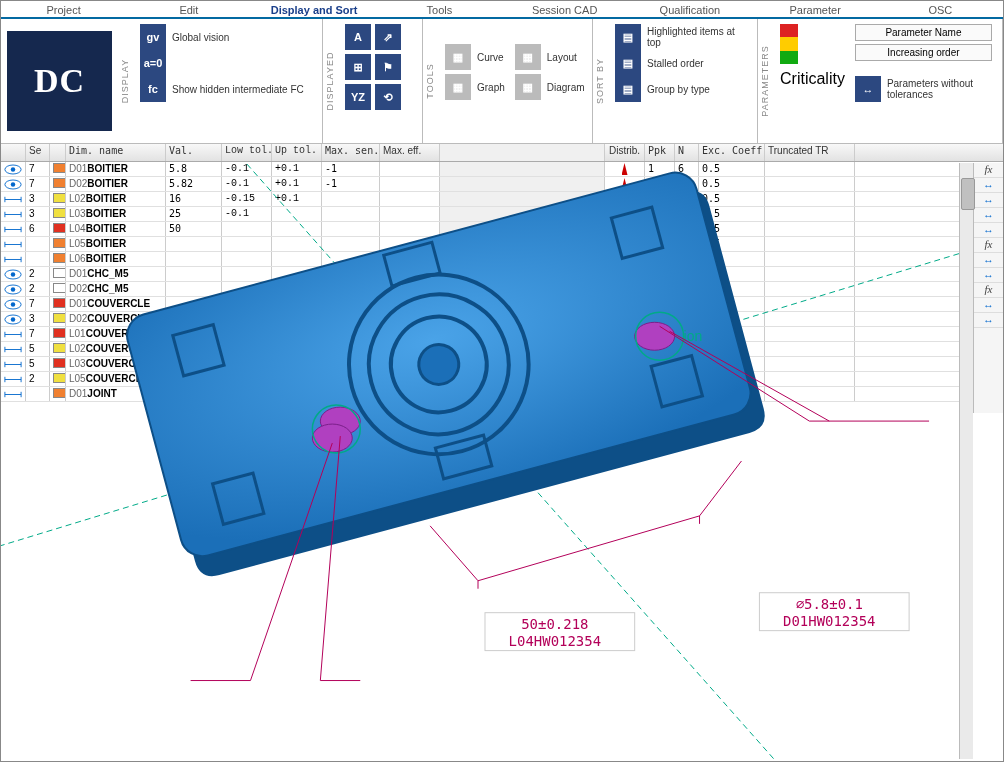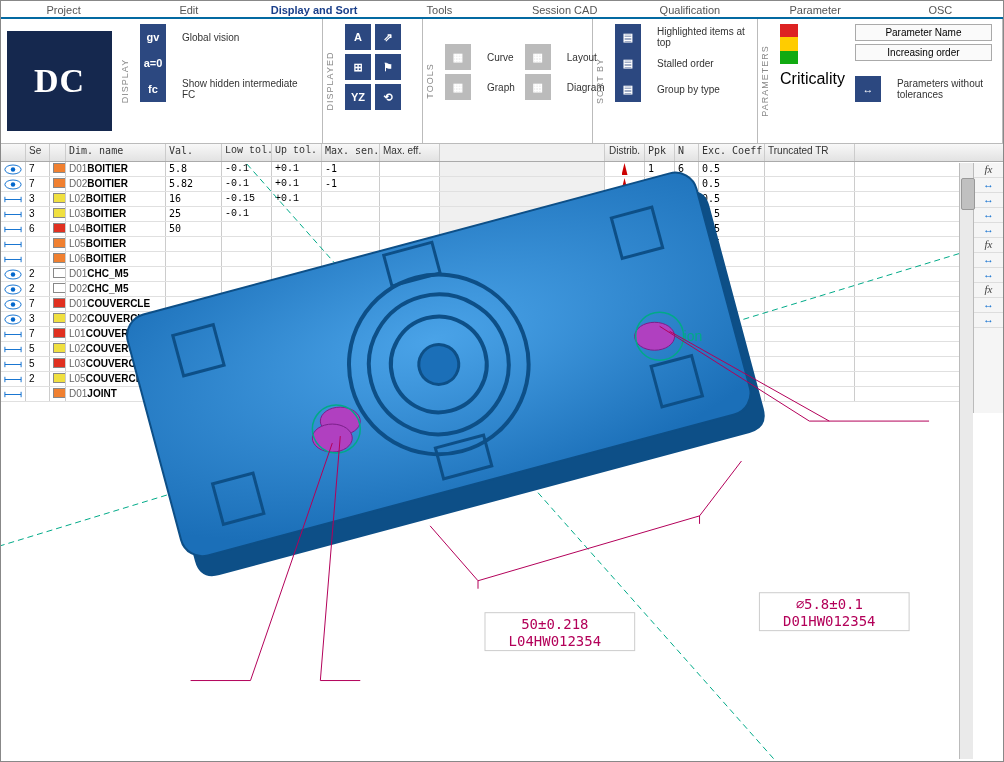--- a/index.html
+++ b/index.html
@@ -6,21 +6,21 @@
   body { width:1004px; height:762px; background:#fff; border:1px solid #888; overflow:hidden; position:relative; }
 
   .menubar { display:flex; height:18px; border-bottom:2px solid #0369a1; font-size:11px; color:#555; }
   .menubar div { flex:1; text-align:center; line-height:18px; cursor:pointer; }
   .menubar div.active { color:#1a3f8a; font-weight:bold; }
 
   .ribbon { height:125px; display:flex; border-bottom:1px solid #bbb; }
   .logo-box { width:105px; height:100px; background:#15284e; color:#fff; display:flex; align-items:center; justify-content:center; font-size:34px; font-weight:bold; letter-spacing:1px; margin:12px 6px; font-family:Georgia,serif; }
   .ribbon-group { border-right:1px solid #bbb; position:relative; padding:5px 10px 5px 22px; display:flex; flex-direction:column; justify-content:flex-start; gap:3px; }
   .group-label { position:absolute; left:2px; top:50%; transform:rotate(-90deg) translateX(-50%); transform-origin:left top; font-size:9px; color:#888; letter-spacing:1px; white-space:nowrap; }
-  .rib-item { display:flex; align-items:center; gap:16px; font-size:10px; color:#333; cursor:pointer; }
+  .rib-item { display:flex; align-items:center; gap:6px; font-size:10px; color:#333; cursor:pointer; }
   .rib-icon { width:26px; height:26px; background:#2c4880; display:flex; align-items:center; justify-content:center; color:#fff; font-size:11px; font-weight:bold; flex-shrink:0; }
   .rib-icon.gray { background:#bbb; }
   .rib-icon-grid { display:grid; grid-template-columns:repeat(2,26px); grid-template-rows:repeat(3,26px); gap:4px; }
   .small-btn { border:1px solid #aaa; font-size:10px; padding:2px 10px; margin-bottom:2px; background:#fafafa; cursor:pointer; text-align:center; white-space:nowrap; }
   .crit-icon { width:18px; height:40px; display:flex; flex-direction:column; }
   .crit-icon span { flex:1; }
 
   .grid-hdr { display:flex; height:18px; background:linear-gradient(#f8f8f8,#e2e2e2); font-size:10px; color:#333; border-bottom:1px solid #aaa; }
   .grid-hdr div, .grid-row div { border-right:1px solid #ccc; padding:1px 3px; overflow:hidden; white-space:nowrap; }
   .grid-body { font-size:10px; }

